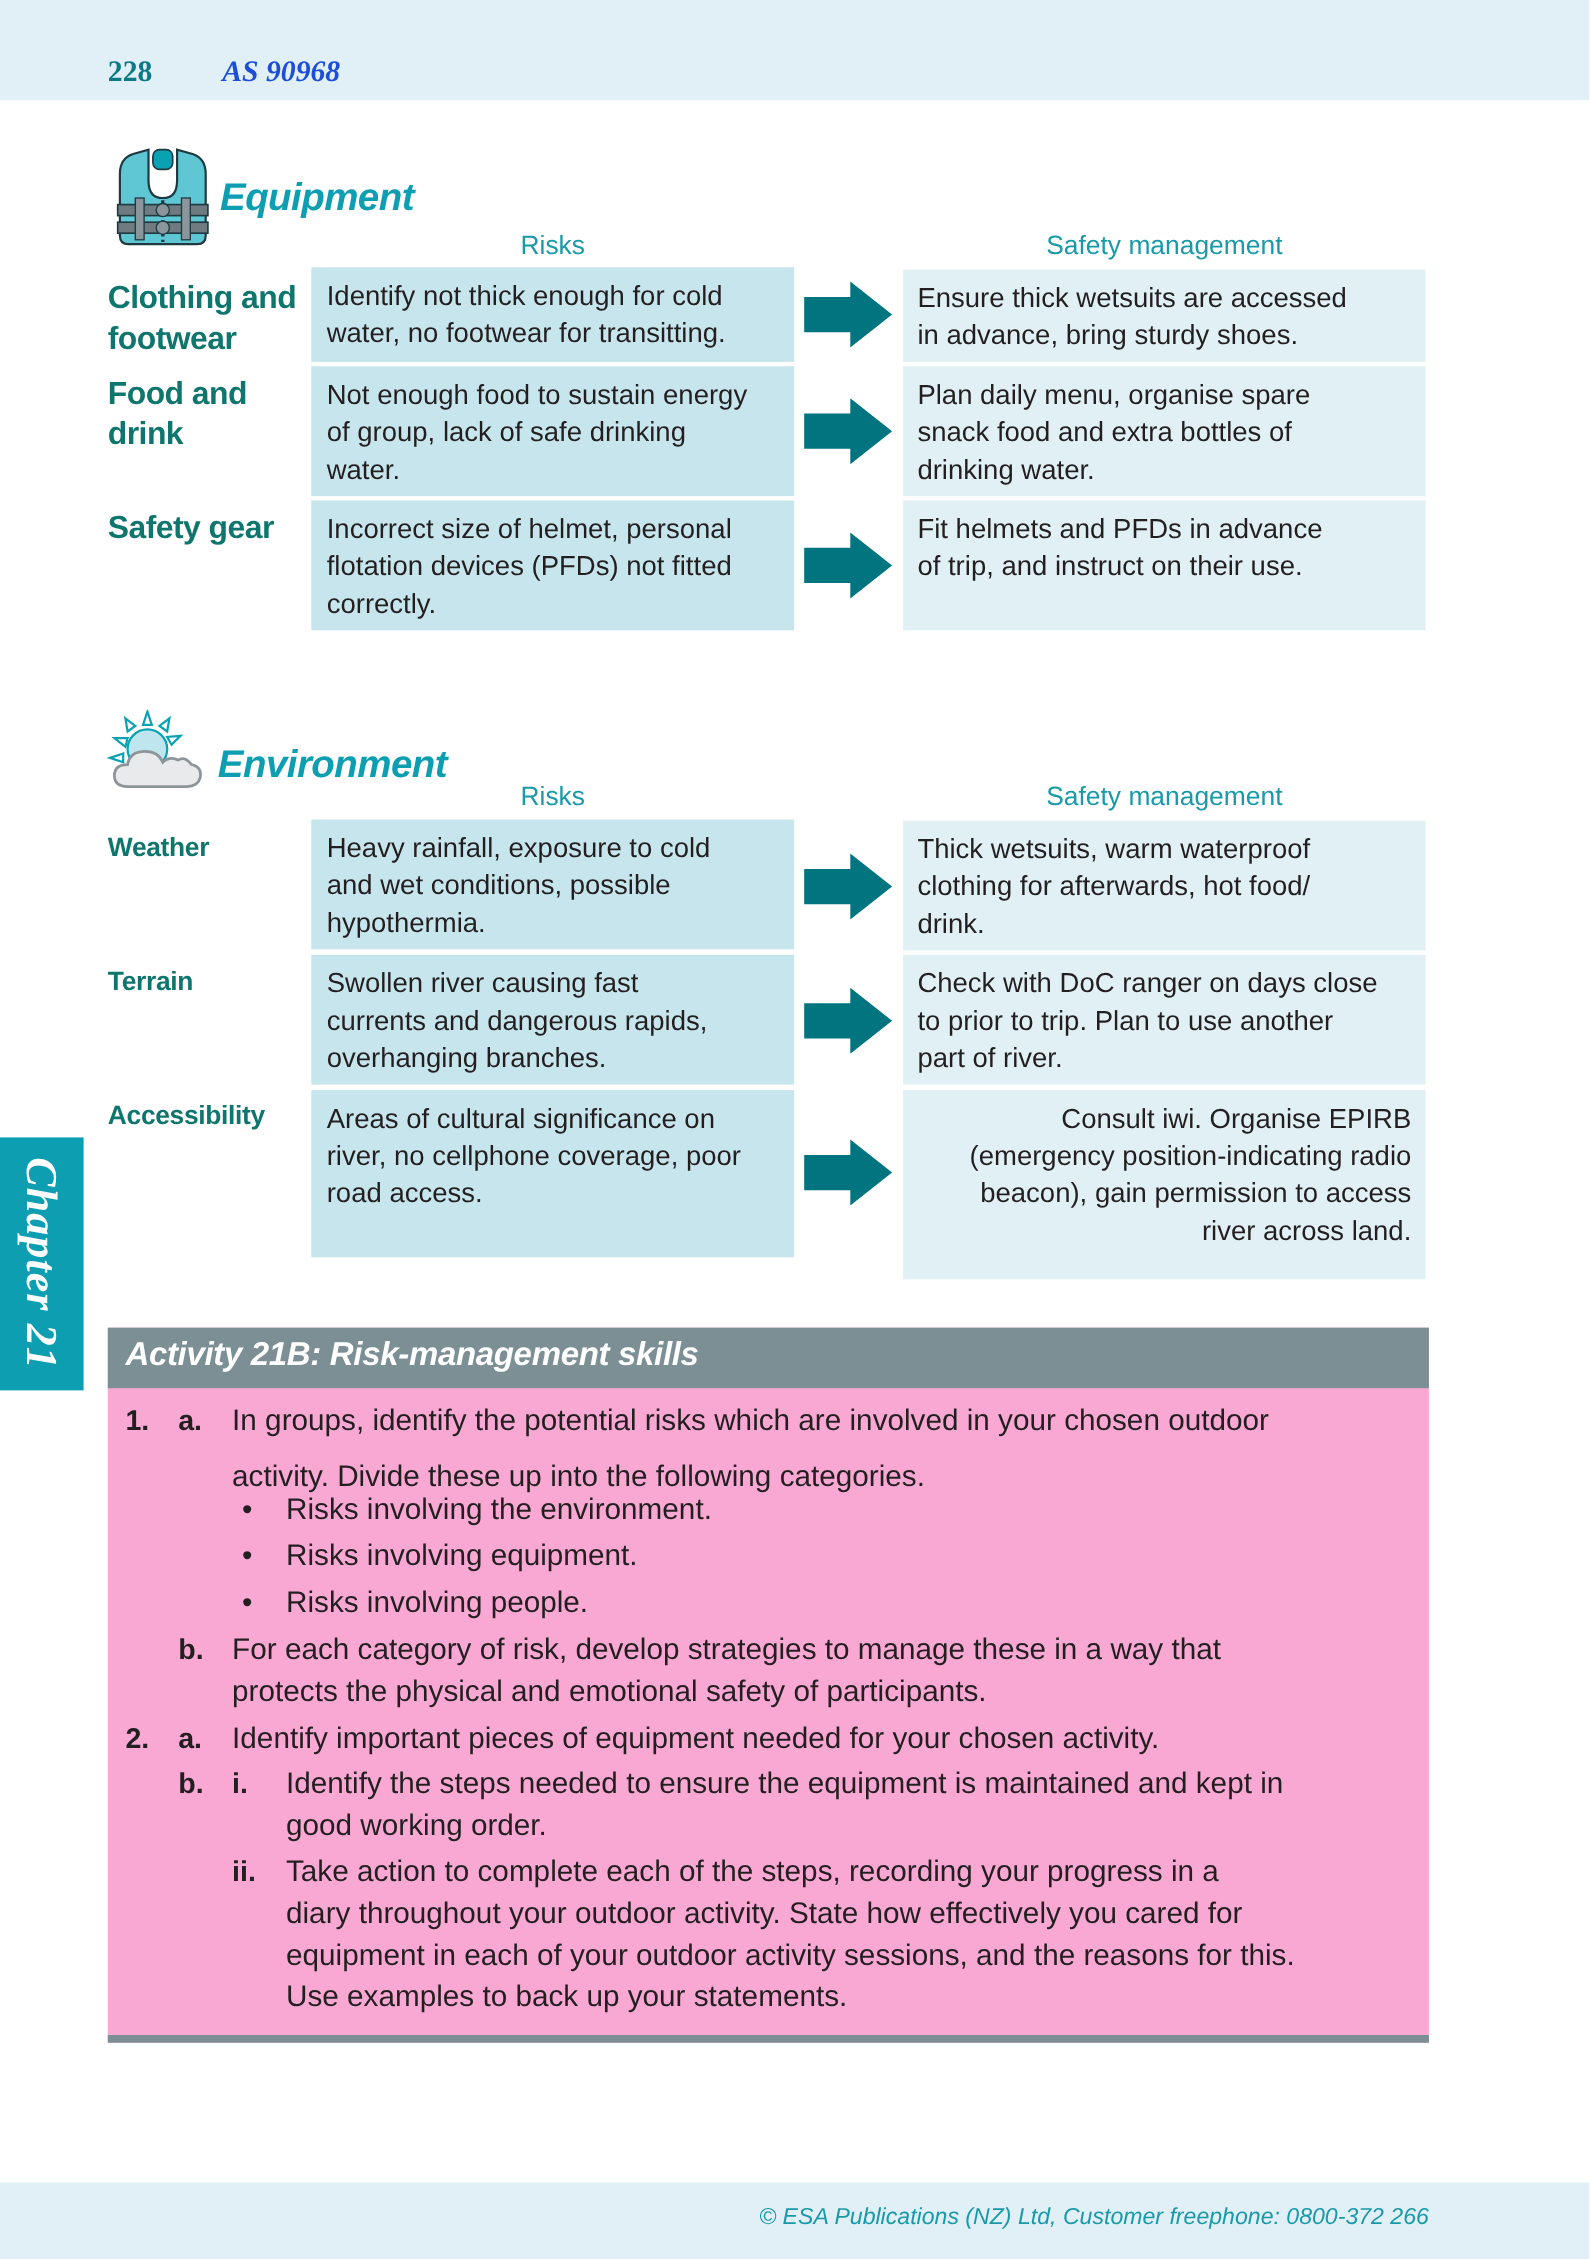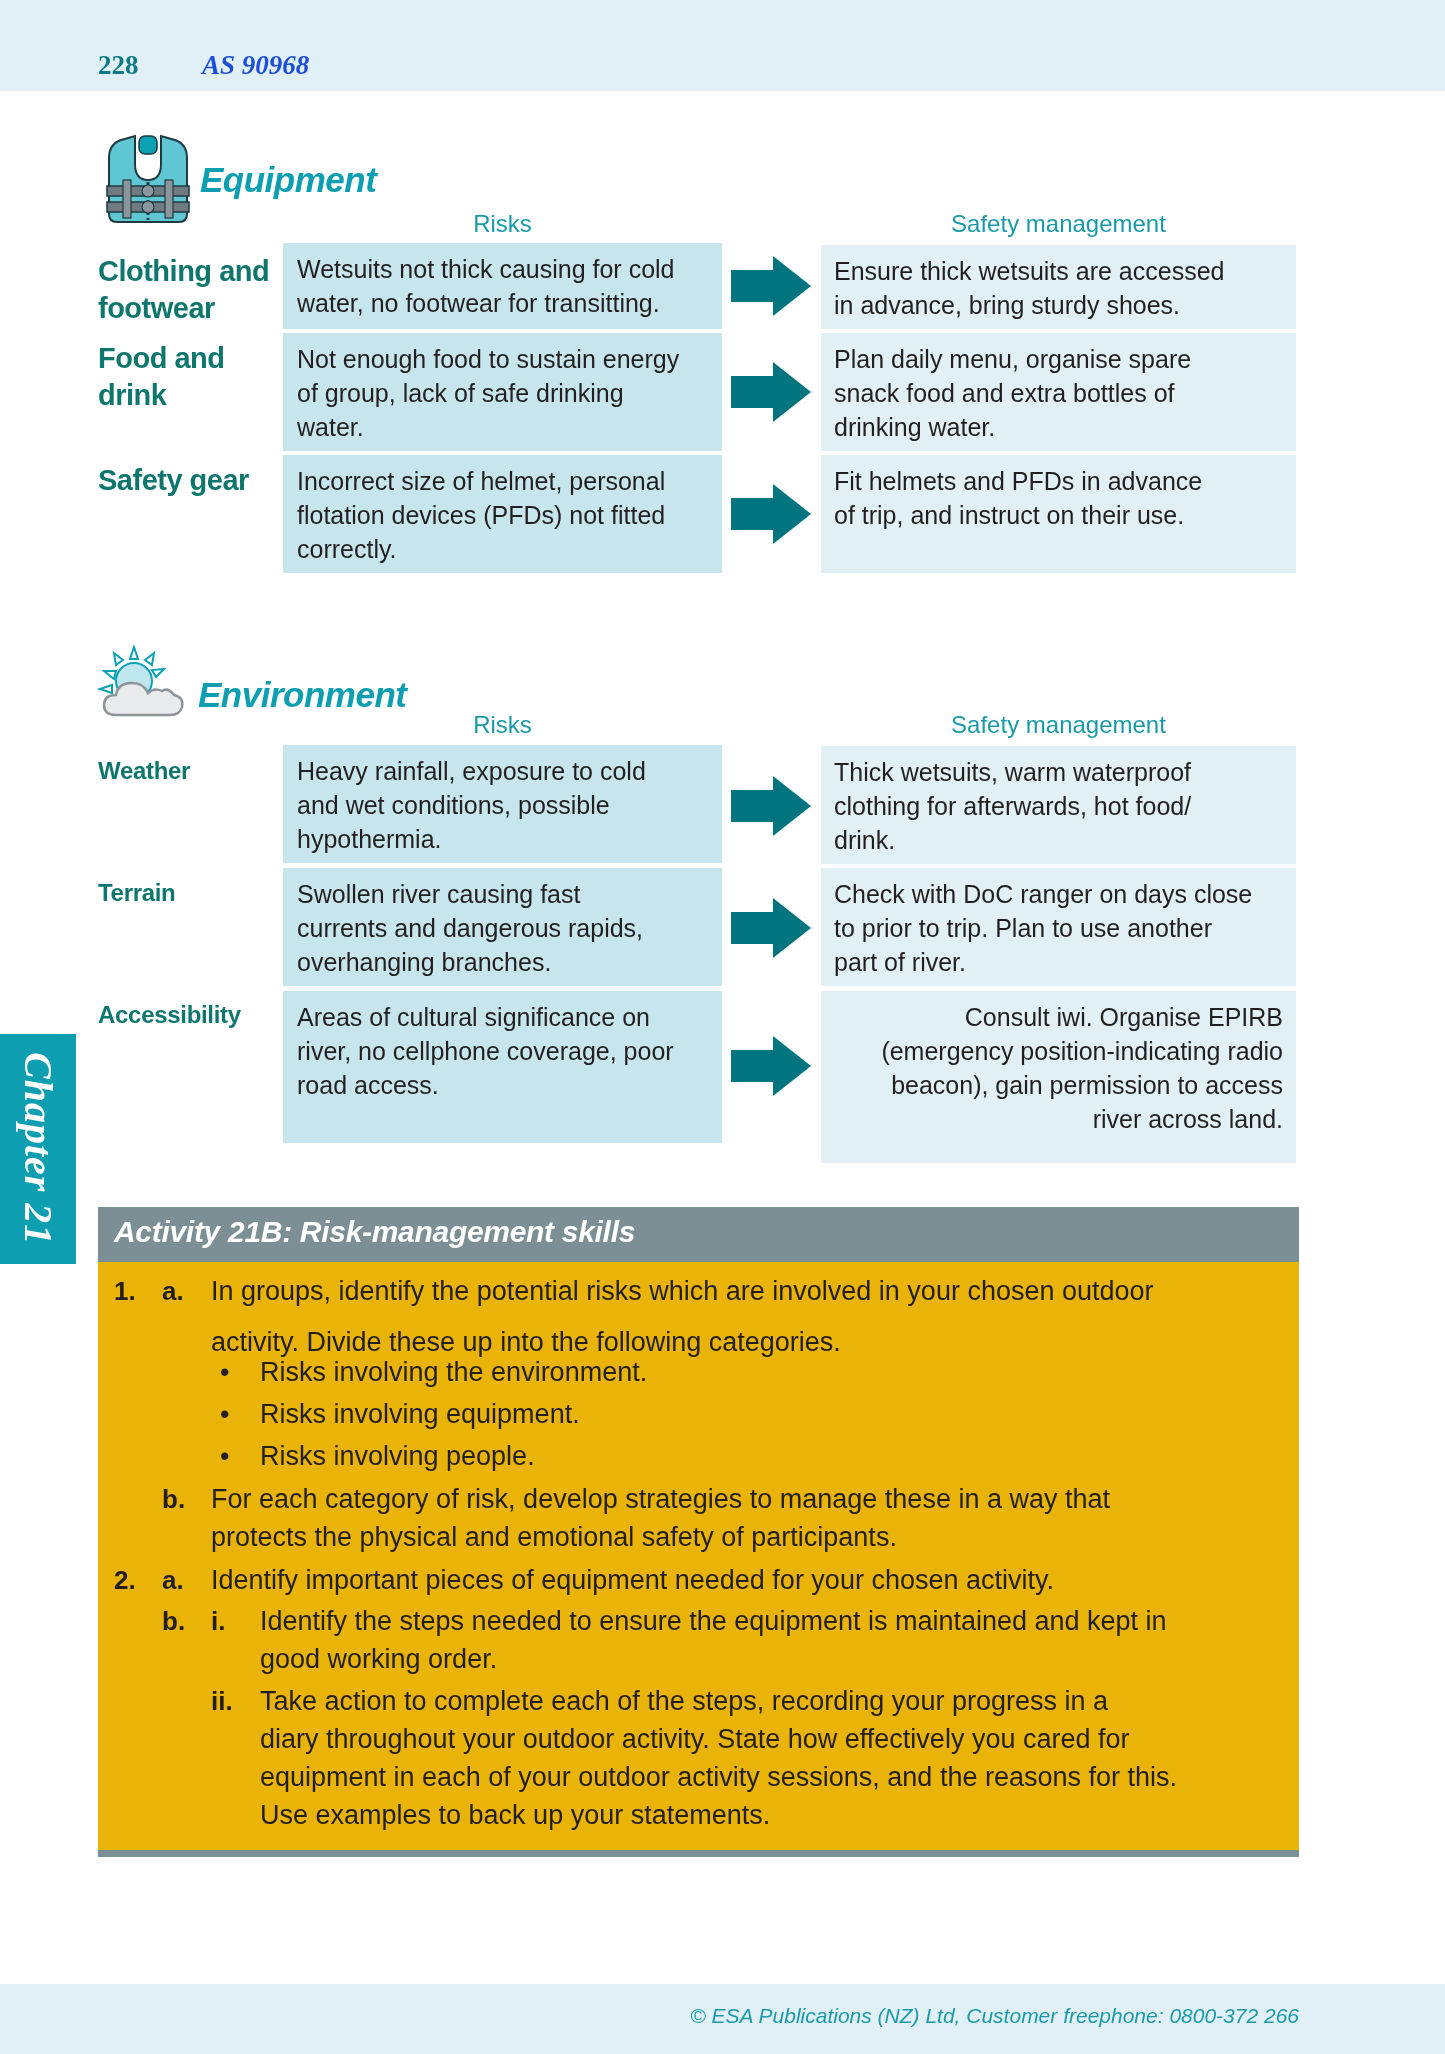--- a/index.html
+++ b/index.html
@@ -21,21 +21,21 @@
   .col-head { position: absolute; font-size: 24px; color: #1a9aa9; text-align: center; }
 
   .row-label { position: absolute; left: 98px; font-weight: bold; color: #0f766e; line-height: 37px; }
   .row-label.big { font-size: 29px; letter-spacing: -0.5px; }
   .row-label.small { font-size: 24px; letter-spacing: -0.3px; }
 
   .risk-box { position: absolute; left: 283px; width: 439px; background: #c7e5ec; padding: 9px 14px; font-size: 25px; line-height: 34px; color: #231f20; }
   .mgmt-box { position: absolute; left: 821px; width: 475px; background: #e0f0f5; padding: 9px 13px; font-size: 25px; line-height: 34px; color: #231f20; }
   .arrow { position: absolute; left: 731px; width: 80px; height: 60px; }
 
-  .activity { position: absolute; left: 98px; top: 1207px; width: 1201px; height: 650px; background: #eab308; border-bottom: 7px solid #7b8f95; }
+  .activity { position: absolute; left: 98px; top: 1207px; width: 1201px; height: 650px; background: #f9a8d4; border-bottom: 7px solid #7b8f95; }
   .activity-head { height: 55px; background: #7b8f95; padding: 8px 16px; font-style: italic; font-weight: bold; font-size: 30px; color: #ffffff; letter-spacing: -0.3px; }
   .activity-body { position: relative; font-size: 27px; color: #231f20; }
   .ln { position: absolute; white-space: nowrap; line-height: 38px; }
   .num { position: absolute; font-weight: bold; line-height: 38px; font-size: 26px; }
 </style>
 </head>
 <body>
 
 <div class="top-band"></div>
 <div class="page-num">228</div>
@@ -58,21 +58,21 @@
 </svg>
 <div class="section-title" style="left:200px;top:160px;">Equipment</div>
 <div class="col-head" style="left:283px;top:210px;width:439px;">Risks</div>
 <div class="col-head" style="left:821px;top:210px;width:475px;">Safety management</div>
 
 <div class="row-label big" style="top:253px;">
   <div>Clothing and</div>
   <div>footwear</div>
 </div>
 <div class="risk-box" style="top:243px;height:86px;">
-  <div>Wetsuits not thick causing for cold</div>
+  <div>Identify not thick enough for cold</div>
   <div>water, no footwear for transitting.</div>
 </div>
 <svg class="arrow" style="top:256px;" viewBox="0 0 80 60">
     <polygon points="0,14 42,14 42,0 80,30 42,60 42,46 0,46" fill="#007580"></polygon>
   </svg>
 <div class="mgmt-box" style="top:245px;height:84px;">
   <div>Ensure thick wetsuits are accessed</div>
   <div>in advance, bring sturdy shoes.</div>
 </div>
 

